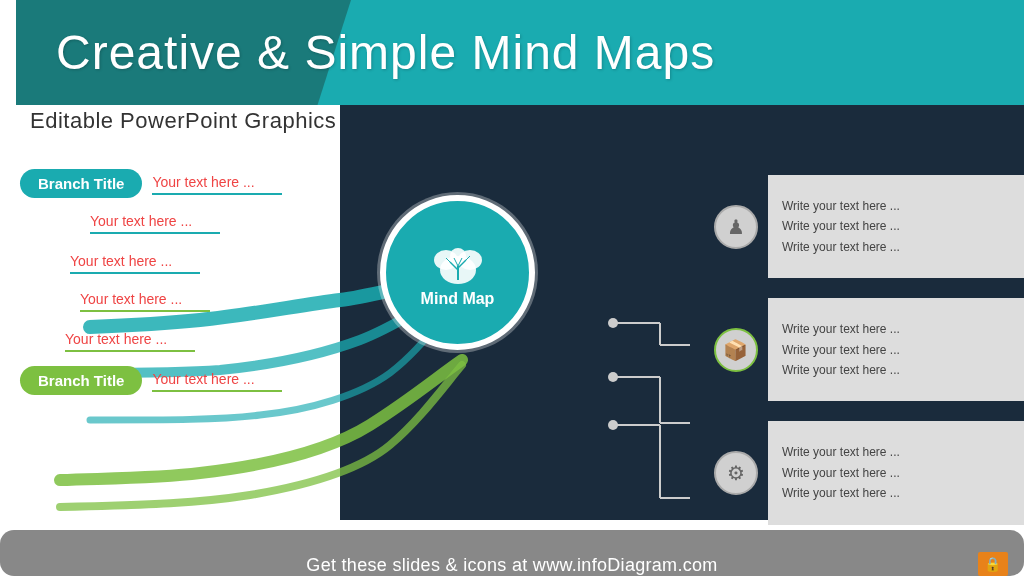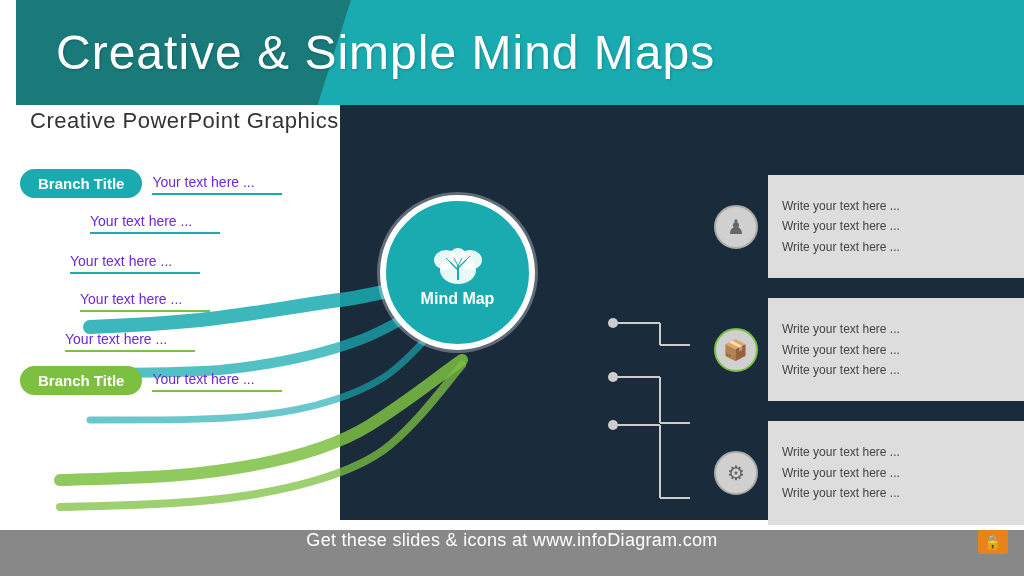--- a/index.html
+++ b/index.html
@@ -133,21 +133,21 @@
       color: #fff;
       border-radius: 20px;
       padding: 6px 18px;
       font-size: 15px;
       font-weight: 600;
       margin-bottom: 4px;
     }
 
     .left-text-item {
       font-size: 14px;
-      color: #6d28d9;
+      color: #ef4444;
       padding: 3px 0;
       border-bottom: 2px solid #1aabb0;
       display: inline-block;
       min-width: 130px;
       margin-left: 30px;
       margin-bottom: 6px;
     }
 
     .left-text-item.green-line {
       border-bottom-color: #7dc041;
@@ -206,23 +206,24 @@
 
     
     .footer-bar {
       position: absolute;
       bottom: 0;
       left: 0;
       width: 100%;
       height: 46px;
       background: #888;
       display: flex;
-      align-items: flex-start;
+      align-items: flex-end;
       justify-content: center;
       z-index: 20;
+      border-radius: 14px;
     }
     .footer-text {
       color: #fff;
       font-size: 18px;
       font-weight: 400;
       letter-spacing: 0.3px;
     }
     .footer-icon {
       position: absolute;
       right: 16px;
@@ -252,21 +253,21 @@
 <body>
 
 <div class="dark-panel"></div>
 
 <div class="left-panel"></div>
 
 <div class="header-banner">
   <h1 class="header-title">Creative &amp; Simple Mind Maps</h1>
 </div>
 
-<div class="subtitle">Creative PowerPoint Graphics</div>
+<div class="subtitle">Editable PowerPoint Graphics</div>
 
 <svg class="svg-overlay" xmlns="http://www.w3.org/2000/svg">
 
   <path d="M460 175 C420 175, 380 190, 340 195 C300 200, 250 210, 200 215 C170 218, 140 220, 90 222" stroke="#1aabb0" stroke-width="14" fill="none" opacity="0.85" stroke-linecap="round"></path>
   <path d="M460 185 C430 195, 400 220, 360 235 C320 250, 270 260, 220 265 C180 268, 140 268, 90 268" stroke="#1aabb0" stroke-width="10" fill="none" opacity="0.75" stroke-linecap="round"></path>
   <path d="M460 195 C440 215, 420 245, 390 268 C360 290, 310 305, 260 310 C220 315, 170 315, 90 315" stroke="#1aabb0" stroke-width="7" fill="none" opacity="0.65" stroke-linecap="round"></path>
 
   <path d="M462 255 C440 270, 410 295, 370 320 C330 345, 270 360, 200 368 C160 373, 120 373, 60 375" stroke="#7dc041" stroke-width="12" fill="none" opacity="0.85" stroke-linecap="round"></path>
   <path d="M462 260 C445 280, 420 315, 390 340 C360 365, 310 380, 250 390 C200 398, 150 400, 60 402" stroke="#7dc041" stroke-width="8" fill="none" opacity="0.75" stroke-linecap="round"></path>
 

